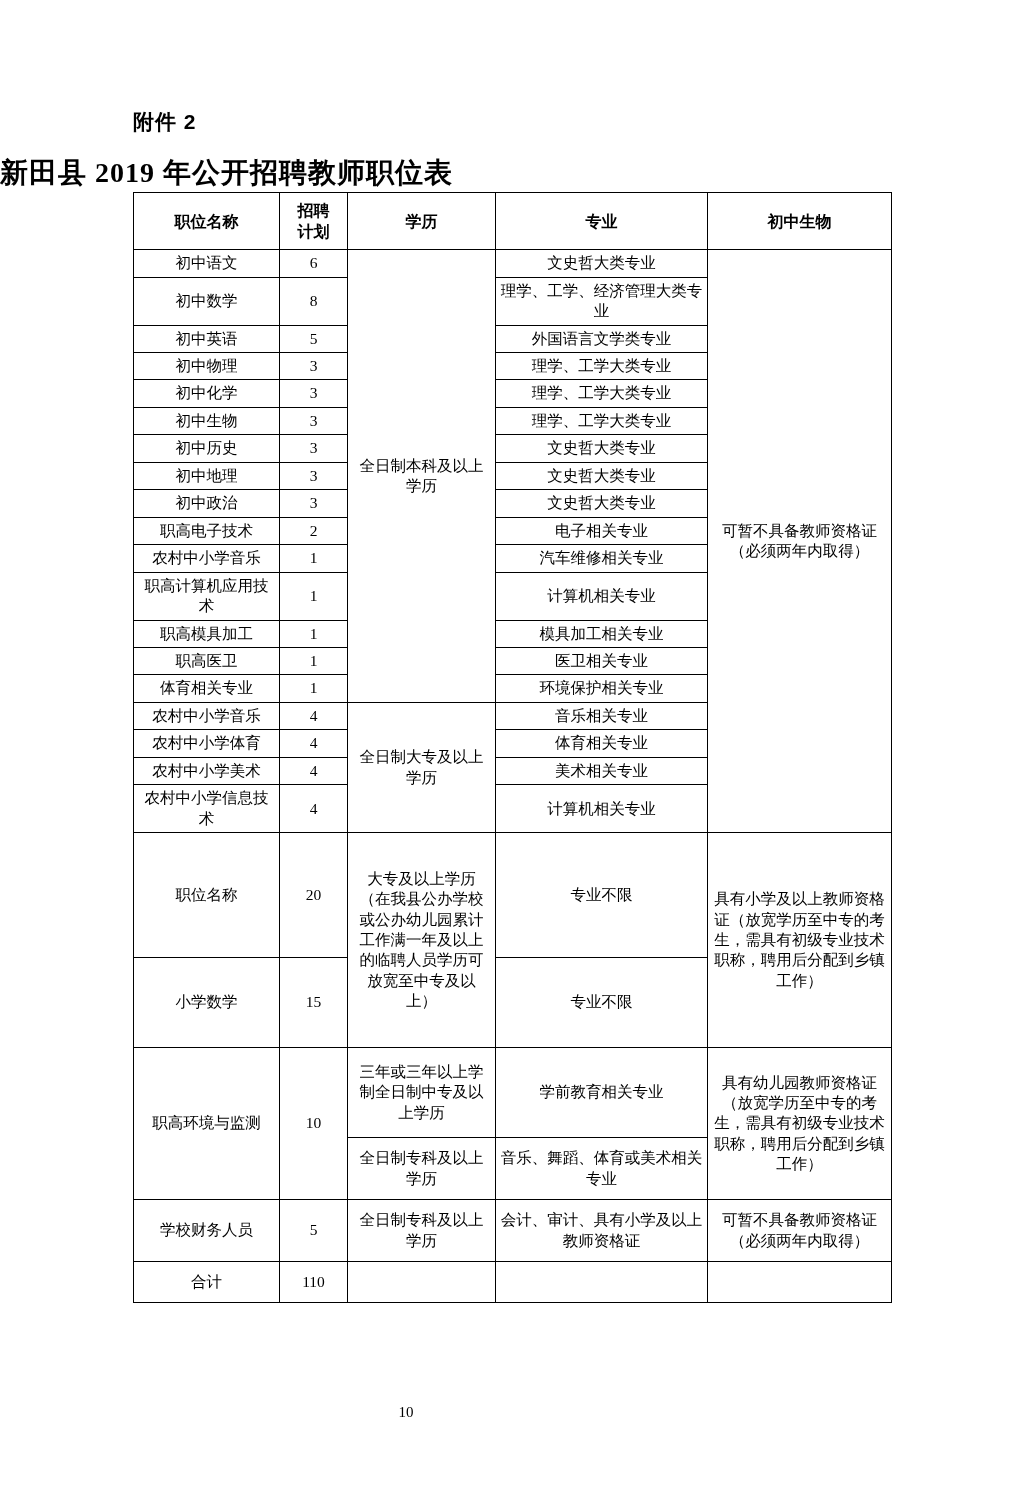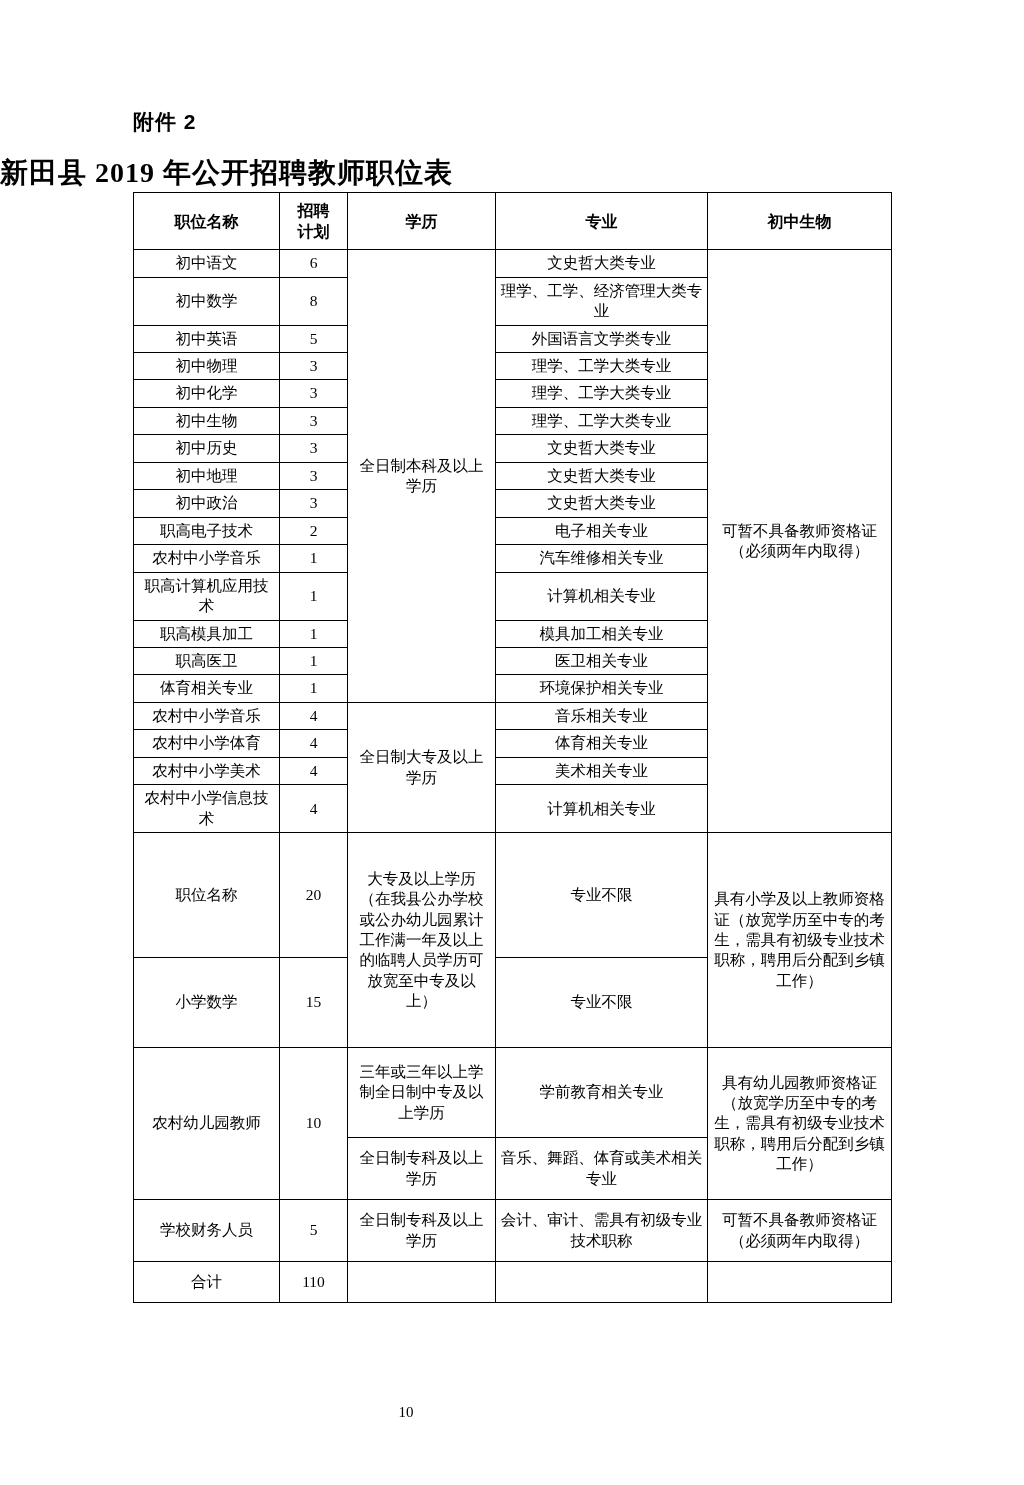--- a/index.html
+++ b/index.html
@@ -226,36 +226,36 @@
         <td>专业不限</td>
         <td rowspan="2" class="cell-left cell-tall">具有小学及以上教师资格证（放宽学历至中专的考生，需具有初级专业技术职称，聘用后分配到乡镇工作）</td>
       </tr>
       <tr style="height:90px">
         <td>小学数学</td>
         <td>15</td>
         <td>专业不限</td>
       </tr>
 
       <tr style="height:90px">
-        <td rowspan="2">农村幼儿园教师</td>
+        <td rowspan="2">职高环境与监测</td>
         <td rowspan="2">10</td>
         <td class="cell-tall">三年或三年以上学制全日制中专及以上学历</td>
         <td>学前教育相关专业</td>
         <td rowspan="2" class="cell-left cell-tall">具有幼儿园教师资格证（放宽学历至中专的考生，需具有初级专业技术职称，聘用后分配到乡镇工作）</td>
       </tr>
       <tr style="height:62px">
         <td class="cell-tall">全日制专科及以上学历</td>
         <td>音乐、舞蹈、体育或美术相关专业</td>
       </tr>
 
       <tr style="height:62px">
         <td>学校财务人员</td>
         <td>5</td>
         <td class="cell-tall">全日制专科及以上学历</td>
-        <td>会计、审计、需具有初级专业技术职称</td>
+        <td>会计、审计、具有小学及以上教师资格证</td>
         <td class="cell-left cell-tall">可暂不具备教师资格证（必须两年内取得）</td>
       </tr>
 
       <tr class="row-tall">
         <td>合计</td>
         <td>110</td>
         <td></td>
         <td></td>
         <td></td>
       </tr>

